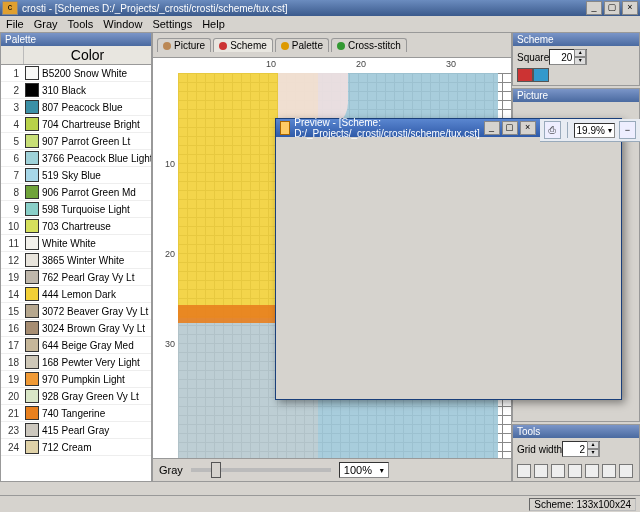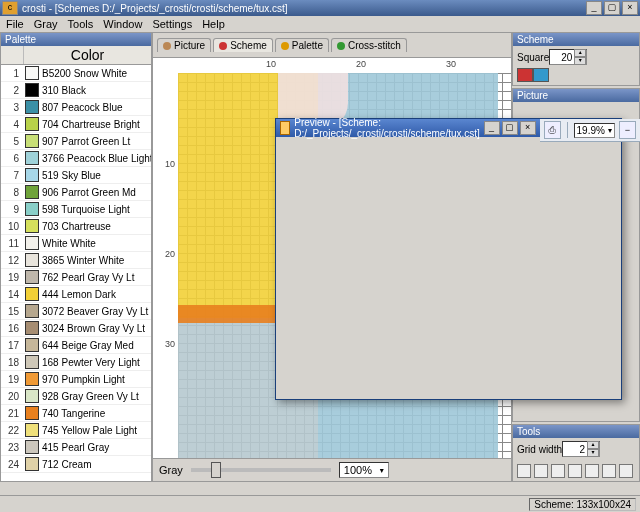--- a/index.html
+++ b/index.html
@@ -200,25 +200,20 @@
           <span class="idx">20</span>
           <span class="sw" style="background:#d9e6c7"></span>
           <span class="lab">928 Gray Green Vy Lt</span>
         </div>
         <div class="prow">
           <span class="idx">21</span>
           <span class="sw" style="background:#e8801e"></span>
           <span class="lab">740 Tangerine</span>
         </div>
         <div class="prow">
-          <span class="idx">22</span>
-          <span class="sw" style="background:#efe07a"></span>
-          <span class="lab">745 Yellow Pale Light</span>
-        </div>
-        <div class="prow">
           <span class="idx">23</span>
           <span class="sw" style="background:#ccc7bd"></span>
           <span class="lab">415 Pearl Gray</span>
         </div>
         <div class="prow">
           <span class="idx">24</span>
           <span class="sw" style="background:#e0d2a8"></span>
           <span class="lab">712 Cream</span>
         </div>
       </div>

